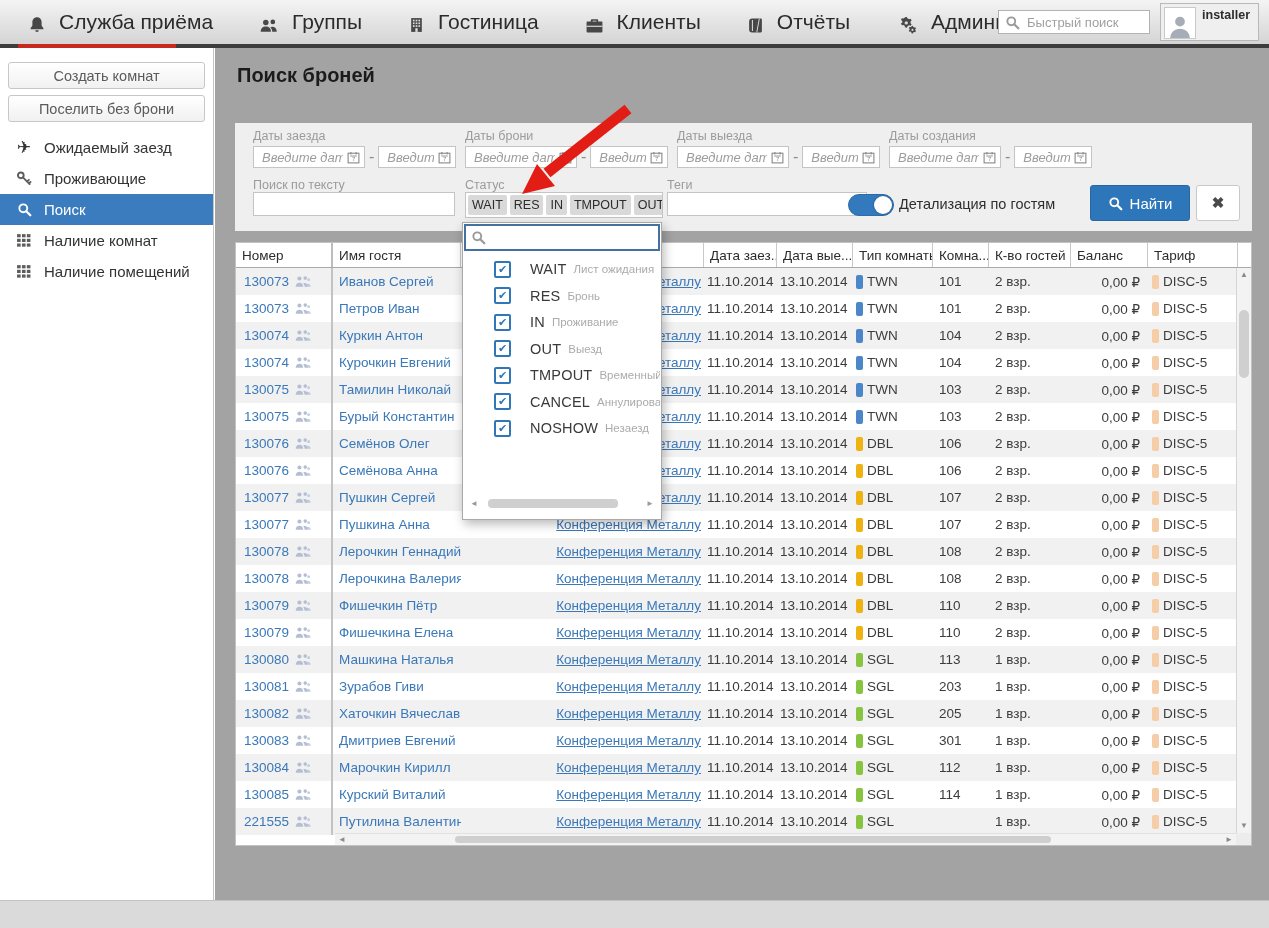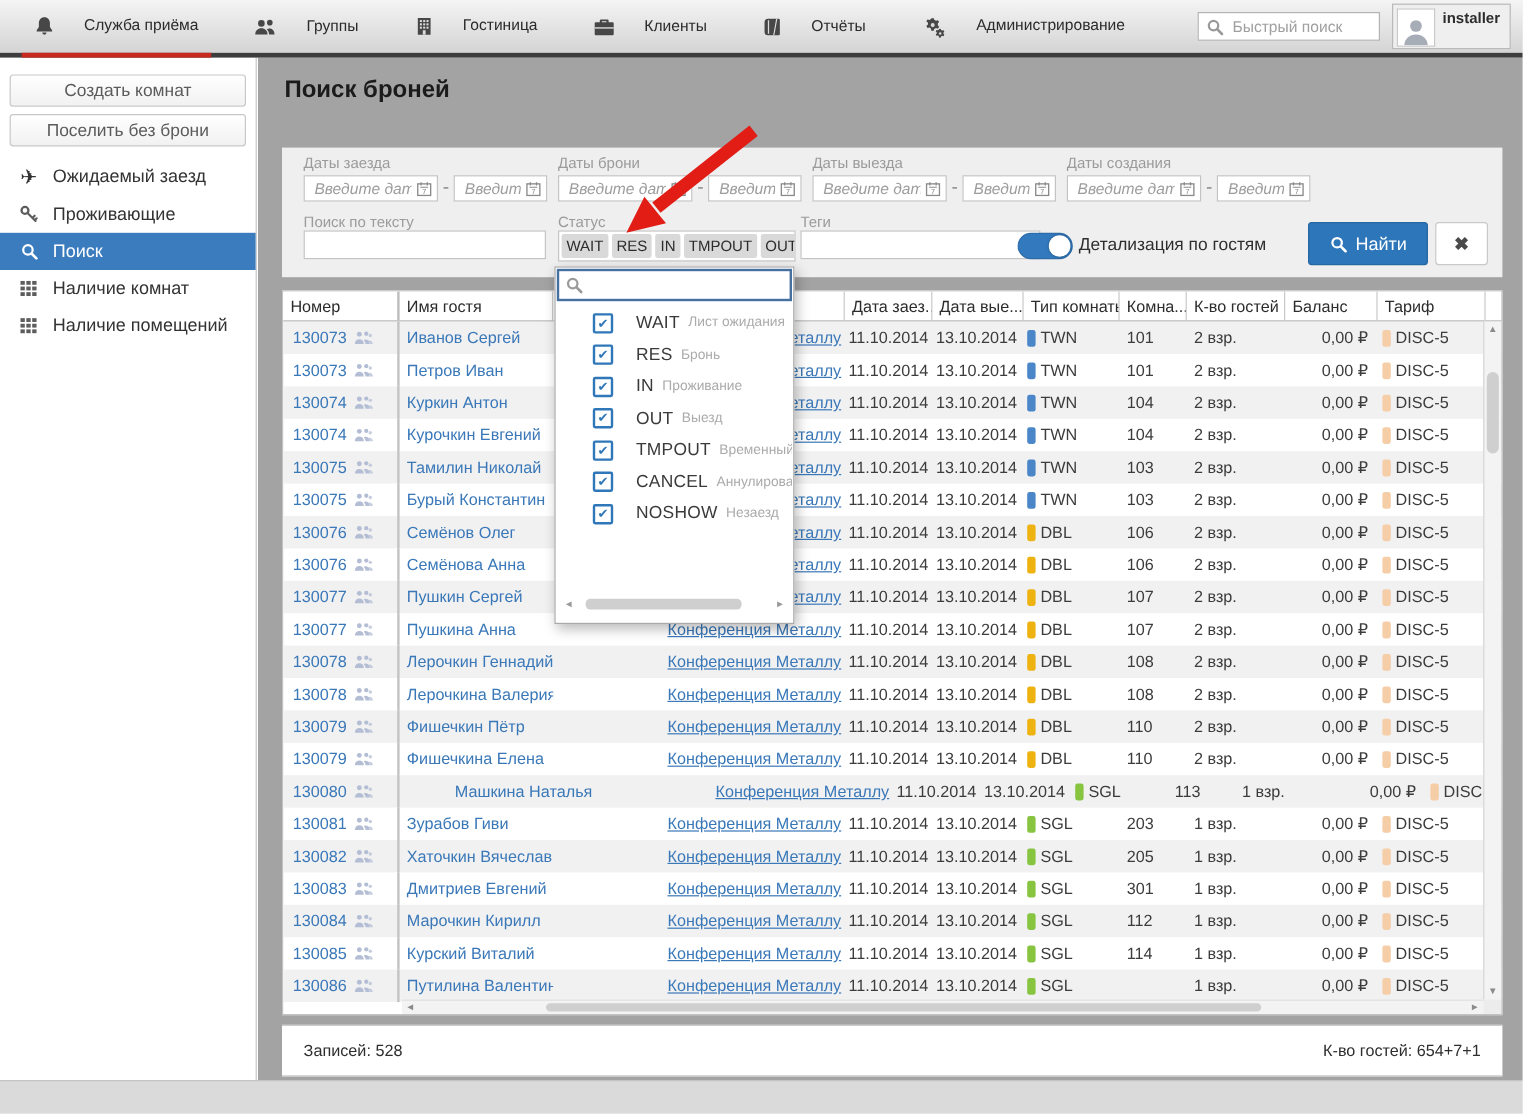--- a/index.html
+++ b/index.html
@@ -3,21 +3,21 @@
 <meta charset="utf-8">
 <style>
   html,body{margin:0;padding:0;background:#dadada;}
   body{font-family:"Liberation Sans","DejaVu Sans",sans-serif;-webkit-font-smoothing:antialiased;}
   .screen{position:relative;width:1269px;height:928px;background:#fff;overflow:hidden;}
 
   
   .topbar{position:absolute;left:0;top:0;width:1269px;height:44px;
     background:linear-gradient(#f4f4f4,#d4d4d4);border-bottom:4px solid #3d3d3d;z-index:10;}
   .nav{display:flex;align-items:center;height:44px;padding-left:28px;gap:46px;}
-  .nav-item{display:flex;align-items:flex-start;gap:24px;font-size:13px;color:#2b2b2b;white-space:nowrap;cursor:pointer;}
+  .nav-item{display:flex;align-items:flex-end;gap:13px;font-size:21px;color:#2b2b2b;white-space:nowrap;cursor:pointer;}
   .nav-item .ic{color:#474747;display:flex;align-items:center;}
   .char-ic{font-size:19px;line-height:1;color:#474747;}
   .tab-underline{position:absolute;left:18px;top:44px;width:158px;height:4px;background:#c8291f;z-index:12;}
   .topbar-right{position:absolute;right:10px;top:0;height:44px;display:flex;align-items:center;gap:10px;}
   .quick-search{width:152px;height:24px;background:#fff;border:1px solid #b3b3b3;display:flex;align-items:center;padding:0 6px;gap:5px;box-sizing:border-box;}
   .quick-search .ic{color:#9a9a9a;display:flex;}
   .quick-search input{border:0;outline:0;flex:1;min-width:0;font-size:13px;color:#444;background:transparent;font-family:inherit;}
   .quick-search input::placeholder{color:#9f9f9f;}
   .user-box{height:38px;background:#efefef;border:1px solid #b9b9b9;display:flex;align-items:flex-start;gap:6px;padding:3px 8px 3px 3px;box-sizing:border-box;}
   .avatar{width:32px;height:32px;background:#fff;border:1px solid #c9c9c9;box-sizing:border-box;display:flex;align-items:flex-end;justify-content:center;overflow:hidden;color:#a7adb6;}
@@ -944,21 +944,21 @@
                 <svg width="16" height="13" viewBox="0 0 18 14" fill="currentColor">
                   <circle cx="5" cy="3.6" r="2.3"></circle>
                   <path d="M.8 12.8c0-2.8 1.8-4.4 4.2-4.4s4.2 1.6 4.2 4.4z"></path>
                   <circle cx="11.5" cy="3.2" r="2"></circle>
                   <path d="M10.2 8.6c2.2-.3 4.4 1 4.4 4.2h-3.8c-.1-1.6-.7-2.8-1.7-3.5z"></path>
                   <circle cx="15.3" cy="4.9" r="1.6" opacity=".75"></circle>
                   <path d="M14.1 9.5c1.8-.2 3.6.9 3.6 3.3h-3c-.1-1.3-.5-2.2-1.3-2.8z" opacity=".75"></path>
                 </svg>
               </span>
             </div>
-            <div class="td c1" style="width: 128px; margin-left: 40px;">
+            <div class="td c1" style="width: 128px;">
               <span class="guest">Машкина Наталья</span>
             </div>
             <div class="td c2" style="width: 243px;">
               <a class="grp-link">Конференция Металлу</a>
             </div>
             <div class="td c3" style="width: 73px;">11.10.2014</div>
             <div class="td c4" style="width: 76px;">13.10.2014</div>
             <div class="td c5" style="width: 80px;">
               <span class="bar" style="background: rgb(135, 196, 64);"></span>
               <span>SGL</span>
@@ -1136,21 +1136,21 @@
             <div class="td c6" style="width: 56px;">114</div>
             <div class="td c7" style="width: 82px;">1 взр.</div>
             <div class="td c8" style="width: 77px;">0,00 ₽</div>
             <div class="td c9" style="width: 90px;">
               <span class="bar" style="background: rgb(245, 205, 166);"></span>
               <span>DISC-5</span>
             </div>
           </div>
           <div class="tr odd">
             <div class="td c0" style="width: 97px;">
-              <a class="num-link">130086</a>
+              <a class="num-link">221555</a>
               <span class="grp-ic">
                 <svg width="16" height="13" viewBox="0 0 18 14" fill="currentColor">
                   <circle cx="5" cy="3.6" r="2.3"></circle>
                   <path d="M.8 12.8c0-2.8 1.8-4.4 4.2-4.4s4.2 1.6 4.2 4.4z"></path>
                   <circle cx="11.5" cy="3.2" r="2"></circle>
                   <path d="M10.2 8.6c2.2-.3 4.4 1 4.4 4.2h-3.8c-.1-1.6-.7-2.8-1.7-3.5z"></path>
                   <circle cx="15.3" cy="4.9" r="1.6" opacity=".75"></circle>
                   <path d="M14.1 9.5c1.8-.2 3.6.9 3.6 3.3h-3c-.1-1.3-.5-2.2-1.3-2.8z" opacity=".75"></path>
                 </svg>
               </span>
@@ -1182,24 +1182,20 @@
         <div class="arr down">▼</div>
       </div>
       <div class="hscroll">
         <span class="arr left">◄</span>
         <div class="hthumb"></div>
         <span class="arr right">►</span>
       </div>
       <div class="corner"></div>
     </section>
 
-    <div class="table-footer">
-      <span>Записей: 528</span>
-      <span>К-во гостей: 654+7+1</span>
-    </div>
   </main>
 
   <div class="dropdown">
     <div class="dd-search">
       <span class="ic">
           <svg width="15" height="15" viewBox="0 0 16 16" fill="none" stroke="currentColor" stroke-width="2">
             <circle cx="6.7" cy="6.7" r="4.2"></circle>
             <path d="M9.9 9.9 14.2 14.2" stroke-width="2.4" stroke-linecap="round"></path>
           </svg>
         </span>

